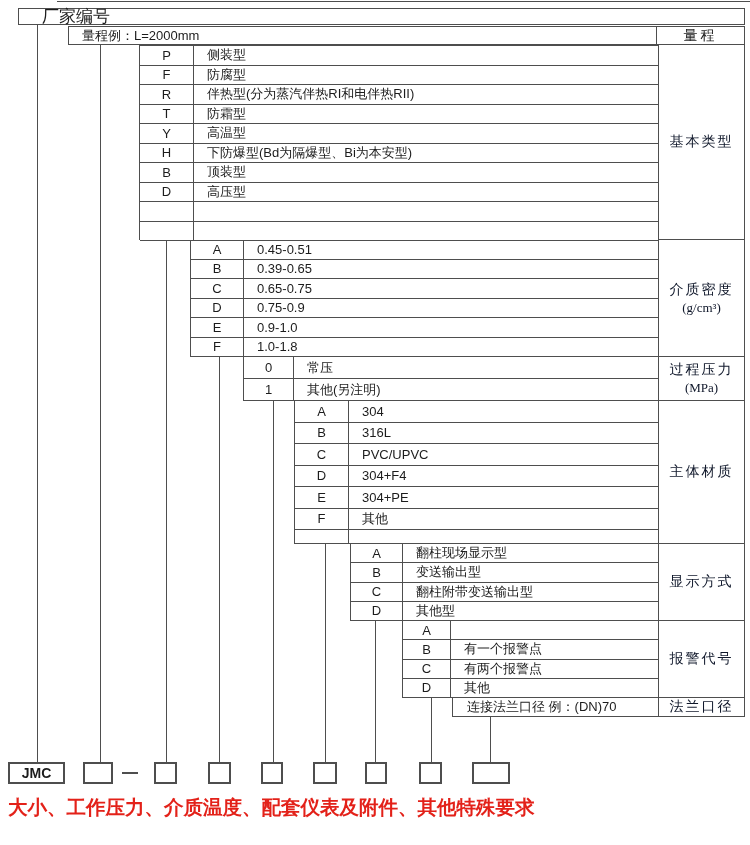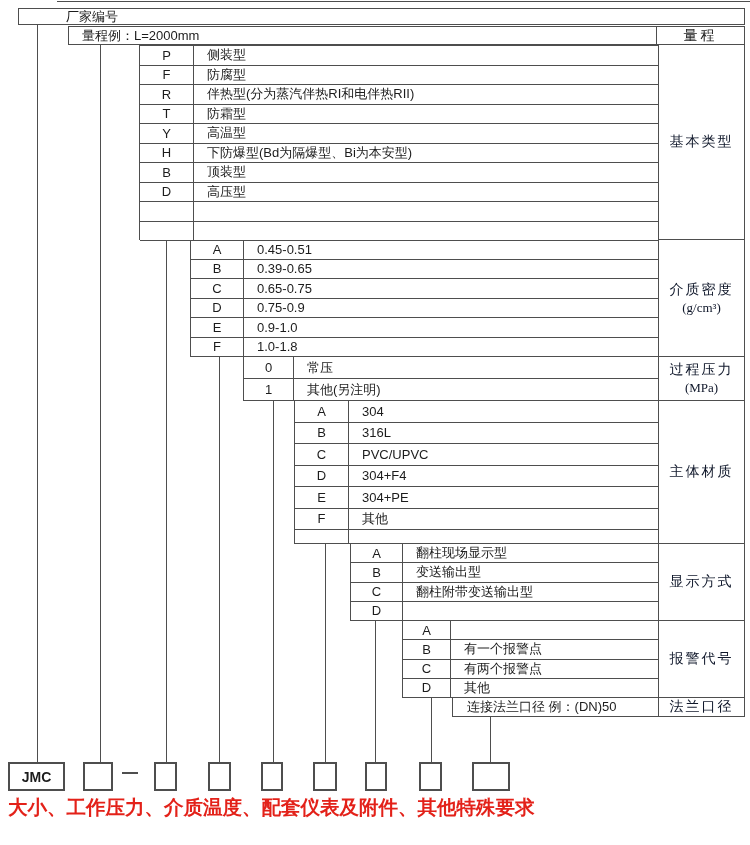--- a/index.html
+++ b/index.html
@@ -8,21 +8,21 @@
     width:750px;height:845px;position:relative;background:#ffffff;
     font-family:"Liberation Sans","DejaVu Sans",sans-serif;color:#1c1c1c;
     overflow:hidden;
   }
   .abs{position:absolute;box-sizing:border-box;}
   .vline{position:absolute;width:1px;background:var(--bc);}
   .hline{position:absolute;height:1px;background:var(--bc);}
 
   
   .factory-row{left:18px;top:8px;width:727px;height:17px;border:1px solid var(--bc);
-    display:flex;align-items:center;padding-left:47px;font-size:13px;}
+    display:flex;align-items:center;padding-left:23px;font-size:17px;}
 
   
   .range-row{left:68px;top:26px;width:677px;height:19px;border:1px solid var(--bc);display:flex;}
   .range-row .ex{flex:1;display:flex;align-items:center;padding-left:13px;font-size:13px;text-align:center;}
   .range-row .cat{width:87px;border-left:1px solid var(--bc);display:flex;align-items:center;
     justify-content:center;font-family:"Liberation Serif","DejaVu Serif",serif;
     letter-spacing:3px;font-size:14px;color:#222;}
 
   
   .sec{position:absolute;box-sizing:border-box;border-left:1px solid var(--bc);}
@@ -46,21 +46,21 @@
     font-size:13px;white-space:nowrap;}
 
   
   .label-col{left:658px;top:45px;width:87px;height:672px;border-left:1px solid var(--bc);
     border-right:1px solid var(--bc);font-family:"Liberation Serif","DejaVu Serif",serif;color:#0f172a;}
   .lcell{box-sizing:border-box;border-bottom:1px solid var(--bc);display:flex;flex-direction:column;
     align-items:center;justify-content:center;letter-spacing:2px;font-size:14px;text-align:center;}
   .lcell .unit{letter-spacing:0;font-size:13px;margin-top:1px;}
 
   
-  .cbox{position:absolute;box-sizing:border-box;top:762px;height:29px;border:2px solid var(--bc);background:#fff;}
+  .cbox{position:absolute;box-sizing:border-box;top:762px;height:22px;border:2px solid var(--bc);background:#fff;}
   .jmc{display:flex;align-items:center;justify-content:center;font-weight:bold;font-size:14px;}
 
   
   .note{left:8px;top:794px;width:742px;color:#e32119;font-weight:bold;font-size:19.5px;line-height:27px;}
 </style>
 </head>
 <body>
 
 <div class="hline" style="left:57px;top:1px;width:693px;"></div>
 
@@ -193,20 +193,21 @@
   <div class="row">
       <div class="code">B</div>
       <div class="desc">变送输出型</div>
     </div>
   <div class="row">
       <div class="code">C</div>
       <div class="desc">翻柱附带变送输出型</div>
     </div>
   <div class="row">
       <div class="code">D</div>
+      <div class="desc">其他型</div>
     </div>
 </div>
 
 <div class="sec s5">
   <div class="row">
       <div class="code">A</div>
     </div>
   <div class="row">
       <div class="code">B</div>
       <div class="desc">有一个报警点</div>
@@ -215,21 +216,21 @@
       <div class="code">C</div>
       <div class="desc">有两个报警点</div>
     </div>
   <div class="row">
       <div class="code">D</div>
       <div class="desc">其他</div>
     </div>
 </div>
 
 <div class="abs flange-row">
-  <span>连接法兰口径 例：(DN)50</span>
+  <span>连接法兰口径 例：(DN)70</span>
 </div>
 
 <div class="abs label-col">
   <div class="lcell" style="height:195px">
       <span>基本类型</span>
     </div>
   <div class="lcell" style="height:117px">
       <span>介质密度</span>
       <span class="unit">(g/cm³)</span>
     </div>

